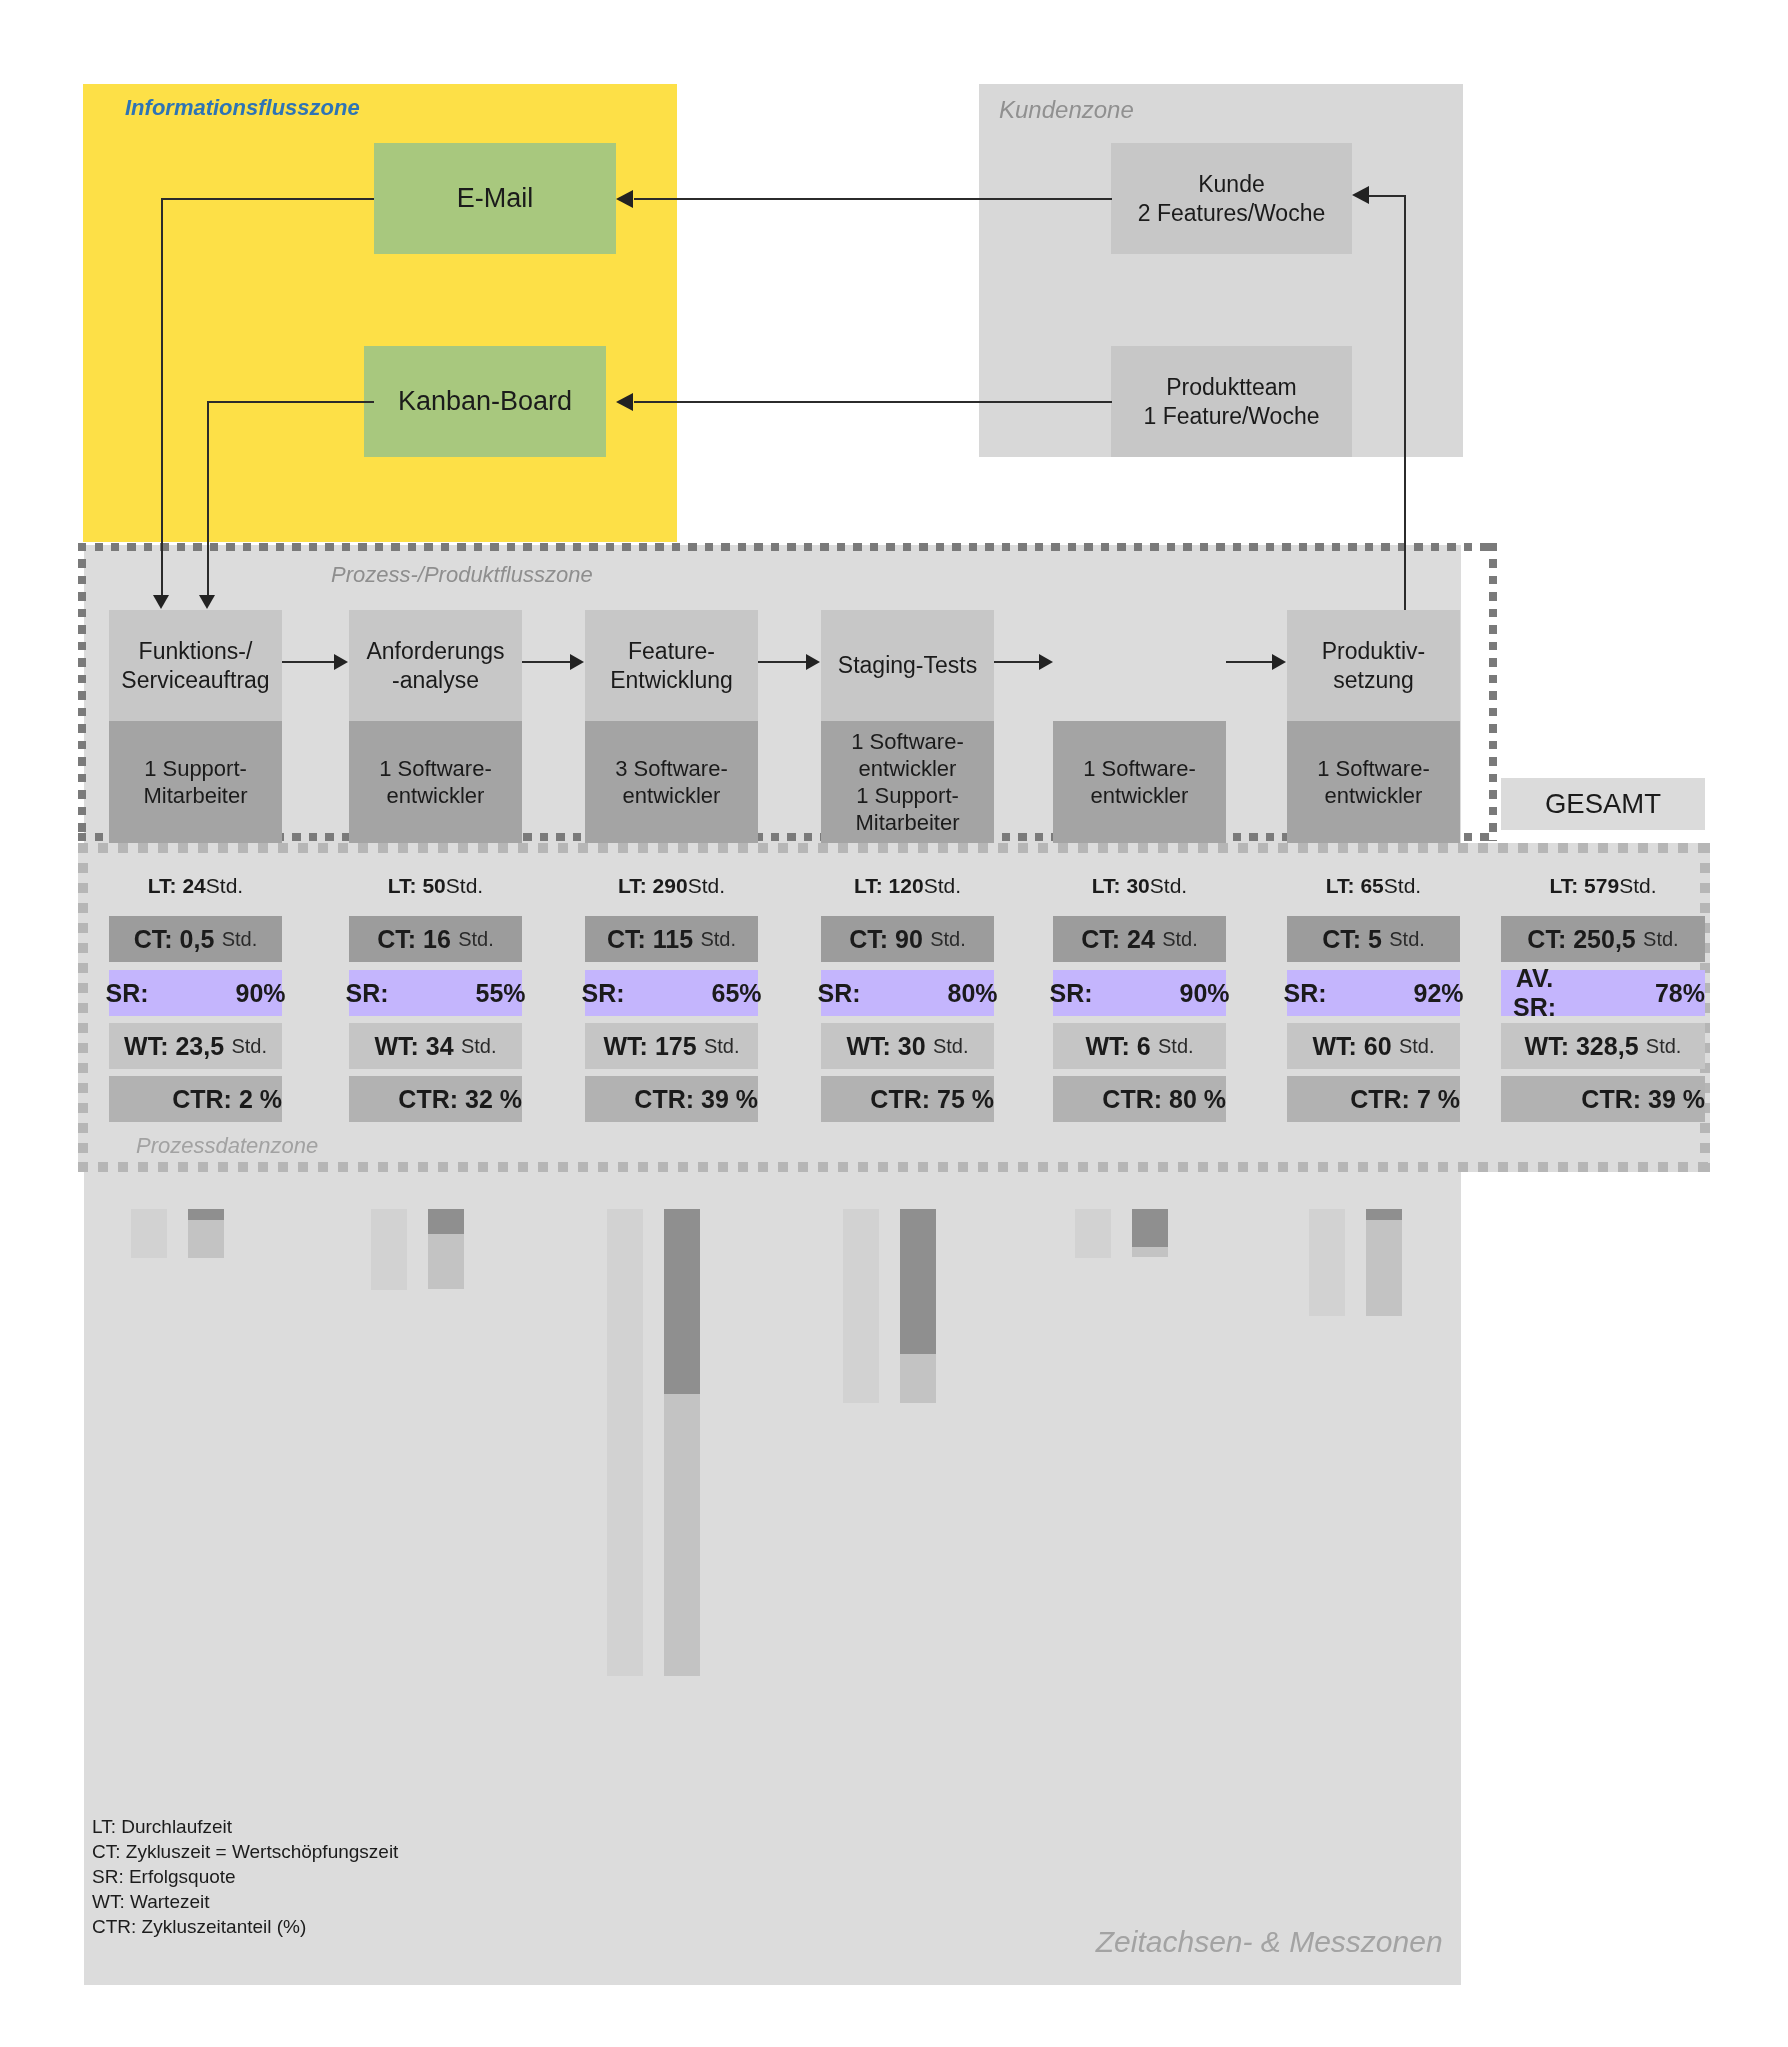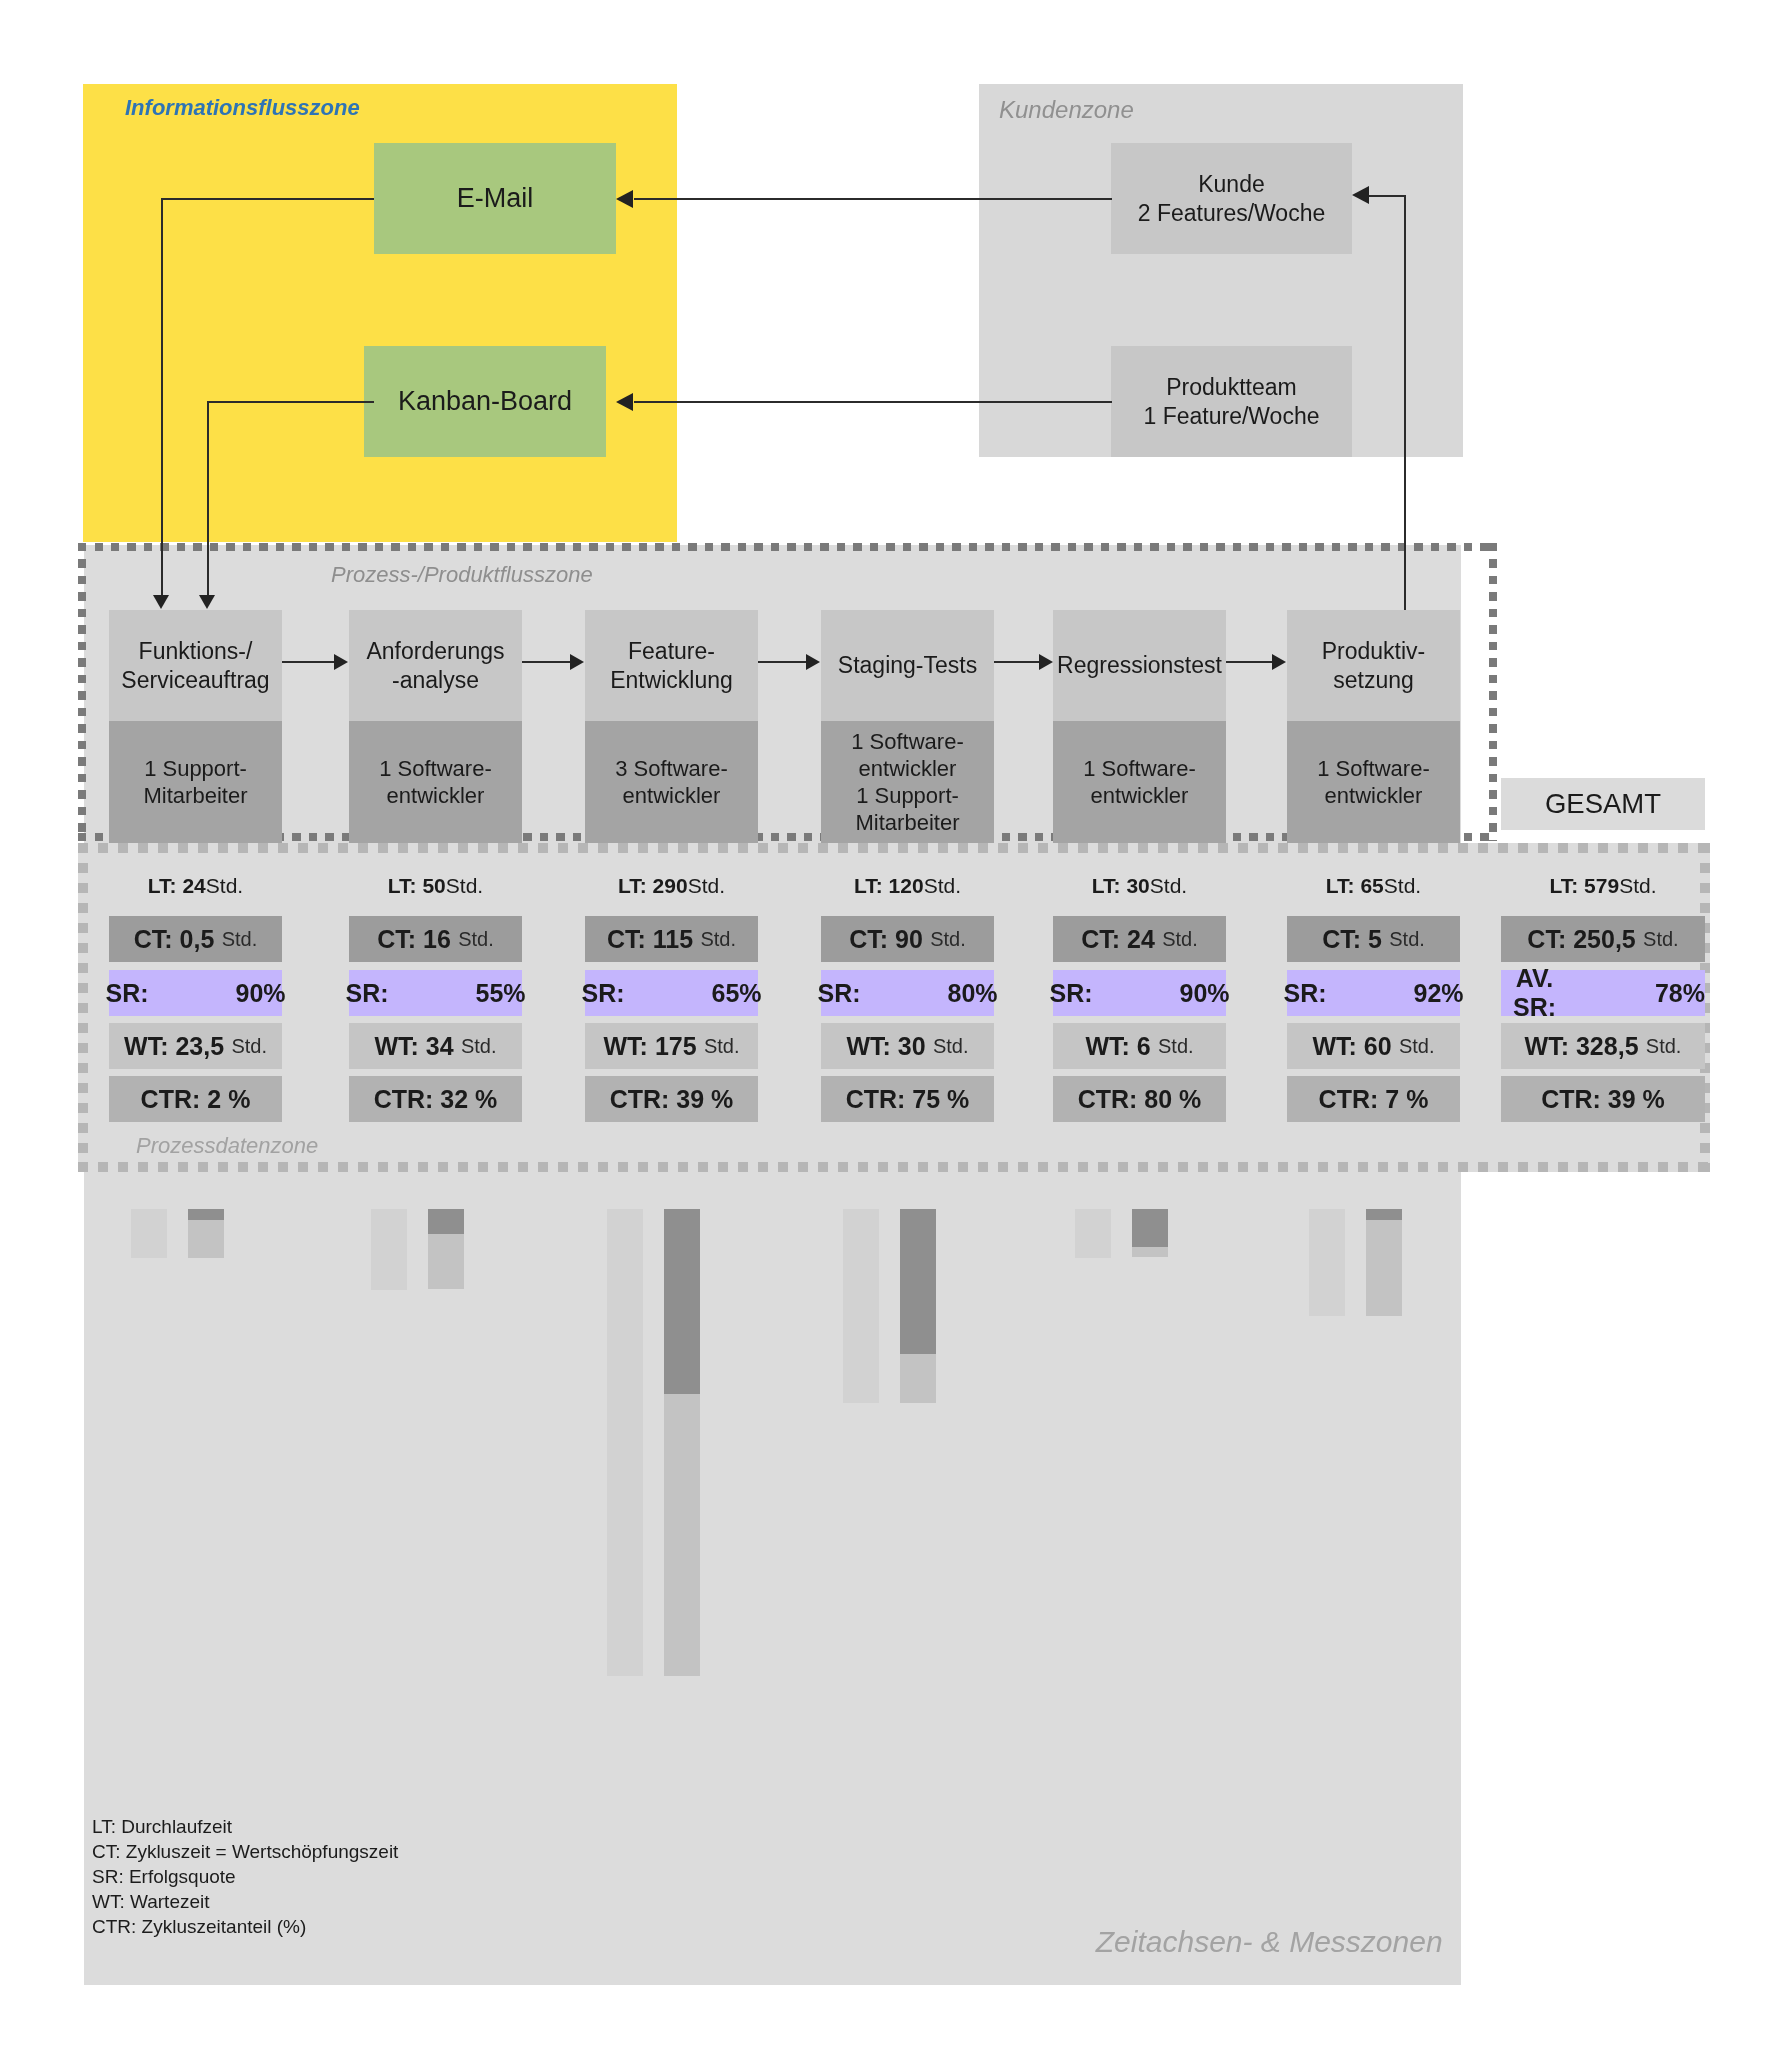--- a/index.html
+++ b/index.html
@@ -29,21 +29,21 @@
   .green-box{width:242px;height:111px;background:#a8c87e;font-size:27px;}
   .cust-box{width:241px;height:111px;background:#c7c7c7;font-size:23px;line-height:28.5px;}
   .step-title{width:173px;height:111px;background:#c7c7c7;font-size:23px;line-height:28.5px;}
   .step-res{width:173px;height:122px;background:#a4a4a4;font-size:22px;line-height:27px;}
   
   .m-row{width:173px;height:46px;font-size:25px;}
   .m-row .u{font-weight:400;font-size:20px;margin-left:7.3px;color:#2a2a2a;}
   .m-row b{font-weight:700;}
   .lt-row{width:173px;height:37px;font-size:21px;background:transparent;}
   .row-ct{background:#9c9c9c;} .row-sr{background:#c4b5fd;gap:40px;}
-  .row-wt{background:#c5c5c5;} .row-ctr{background:#b2b2b2;}
+  .row-wt{background:#c5c5c5;} .row-ctr{background:#b2b2b2;justify-content:flex-end;}
   .total .m-row,.total .lt-row{width:204px;}
   .gesamt-head{left:1501px;top:778px;width:204px;height:52px;background:#dbdbdb;font-size:27.5px;}
   
   .hline{height:1.8px;background:#2b2b2b;}
   .vline{width:1.8px;background:#2b2b2b;}
   .arr-left{width:0;height:0;border-top:9.2px solid transparent;border-bottom:9.2px solid transparent;border-right:17.4px solid #222;}
   .arr-down{width:0;height:0;border-left:8.3px solid transparent;border-right:8.3px solid transparent;border-top:14.7px solid #222;}
   .arr-right{width:0;height:0;border-top:8.3px solid transparent;border-bottom:8.3px solid transparent;border-left:14.7px solid #222;}
   
   .bar{position:absolute;width:36px;}
@@ -109,21 +109,20 @@
   <div class="abs hline" style="left:1368px;top:195px;width:38px;"></div>
   <div class="abs arr-left" style="left:1352px;top:186px;"></div>
 
   <div class="abs step-title center pre" style="left:109px;top:610px;">Funktions-/
 Serviceauftrag</div>
   <div class="abs step-title center pre" style="left:349px;top:610px;">Anforderungs
 -analyse</div>
   <div class="abs step-title center pre" style="left:585px;top:610px;">Feature-
 Entwicklung</div>
   <div class="abs step-title center pre" style="left:821px;top:610px;">Staging-Tests</div>
-  <div class="abs step-title center pre" style="left:1053px;top:610px;">Regressionstest</div>
   <div class="abs step-title center pre" style="left:1287px;top:610px;">Produktiv-
 setzung</div>
 
   <div class="abs step-res center pre" style="left:109px;top:721px;">1 Support-
 Mitarbeiter</div>
   <div class="abs step-res center pre" style="left:349px;top:721px;">1 Software-
 entwickler</div>
   <div class="abs step-res center pre" style="left:585px;top:721px;">3 Software-
 entwickler</div>
   <div class="abs step-res center pre" style="left:821px;top:721px;">1 Software-

